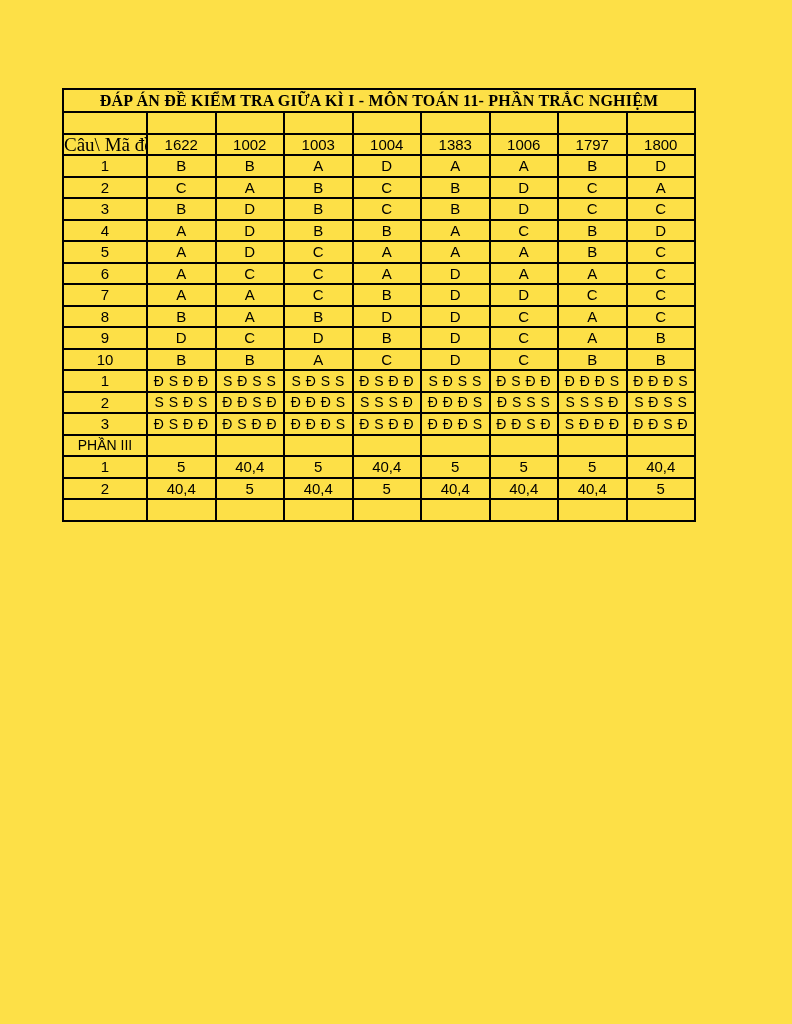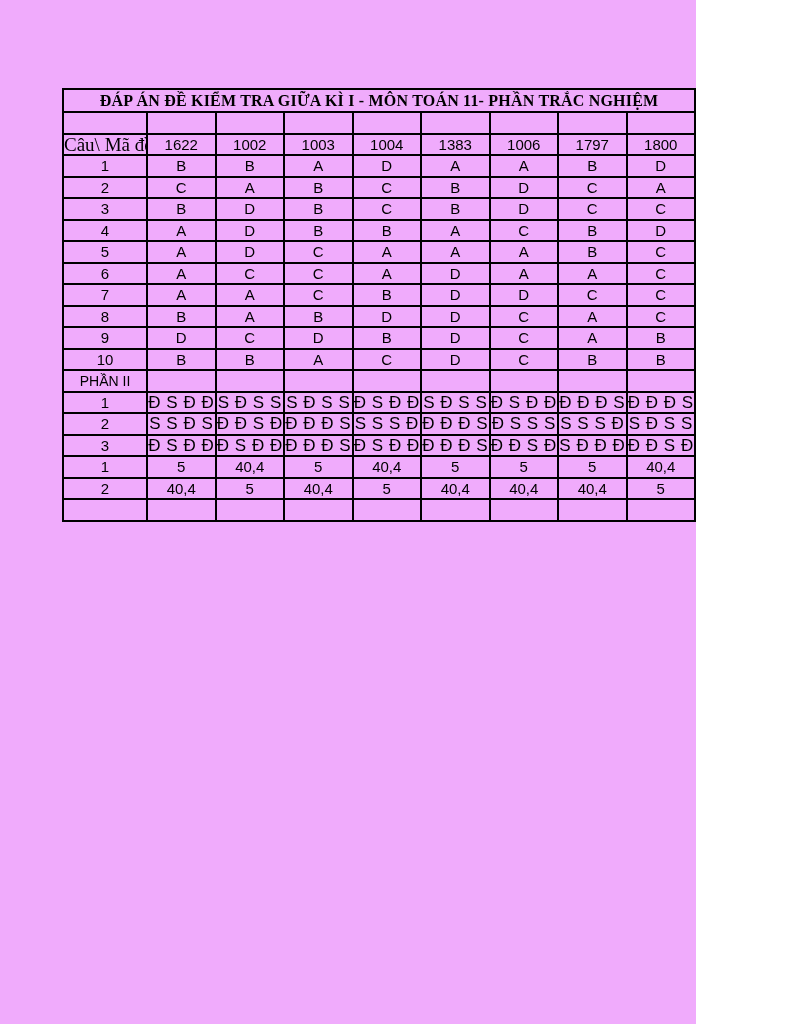--- a/index.html
+++ b/index.html
@@ -3,23 +3,23 @@
 <meta charset="utf-8">
 <style>
   html, body {
     margin: 0;
     padding: 0;
     background: #ffffff;
     font-family: "Liberation Sans", sans-serif;
   }
   .page {
     position: relative;
-    width: 696px;
+    width: 792px;
     height: 1024px;
-    background: #f0abfc;
+    background: #fde047;
     overflow: hidden;
   }
   table.answer-key {
     position: absolute;
     left: 62px;
     top: 88px;
     width: 632px;
     border-collapse: collapse;
     table-layout: fixed;
   }
@@ -42,21 +42,21 @@
     font-weight: bold;
     font-size: 16px;
     letter-spacing: 0.2px;
     height: 21px;
   }
   td.corner-cell {
     font-family: "Liberation Serif", serif;
     font-size: 19px;
   }
   td.tf-cell {
-    font-size: 17px;
+    font-size: 14px;
     letter-spacing: 0.5px;
   }
   td.part-label-cell {
     font-size: 14px;
   }
 </style>
 </head>
 <body>
 
 <div class="page">
@@ -204,31 +204,20 @@
         <td>B</td>
         <td>A</td>
         <td>C</td>
         <td>D</td>
         <td>C</td>
         <td>B</td>
         <td>B</td>
       </tr>
 
       <tr>
-        <td class="part-label-cell">PHẦN II</td>
-        <td></td>
-        <td></td>
-        <td></td>
-        <td></td>
-        <td></td>
-        <td></td>
-        <td></td>
-        <td></td>
-      </tr>
-      <tr>
         <td>1</td>
         <td class="tf-cell">Đ S Đ Đ</td>
         <td class="tf-cell">S Đ S S</td>
         <td class="tf-cell">S Đ S S</td>
         <td class="tf-cell">Đ S Đ Đ</td>
         <td class="tf-cell">S Đ S S</td>
         <td class="tf-cell">Đ S Đ Đ</td>
         <td class="tf-cell">Đ Đ Đ S</td>
         <td class="tf-cell">Đ Đ Đ S</td>
       </tr>
@@ -249,20 +238,31 @@
         <td class="tf-cell">Đ S Đ Đ</td>
         <td class="tf-cell">Đ Đ Đ S</td>
         <td class="tf-cell">Đ S Đ Đ</td>
         <td class="tf-cell">Đ Đ Đ S</td>
         <td class="tf-cell">Đ Đ S Đ</td>
         <td class="tf-cell">S Đ Đ Đ</td>
         <td class="tf-cell">Đ Đ S Đ</td>
       </tr>
 
       <tr>
+        <td class="part-label-cell">PHẦN III</td>
+        <td></td>
+        <td></td>
+        <td></td>
+        <td></td>
+        <td></td>
+        <td></td>
+        <td></td>
+        <td></td>
+      </tr>
+      <tr>
         <td>1</td>
         <td>5</td>
         <td>40,4</td>
         <td>5</td>
         <td>40,4</td>
         <td>5</td>
         <td>5</td>
         <td>5</td>
         <td>40,4</td>
       </tr>

